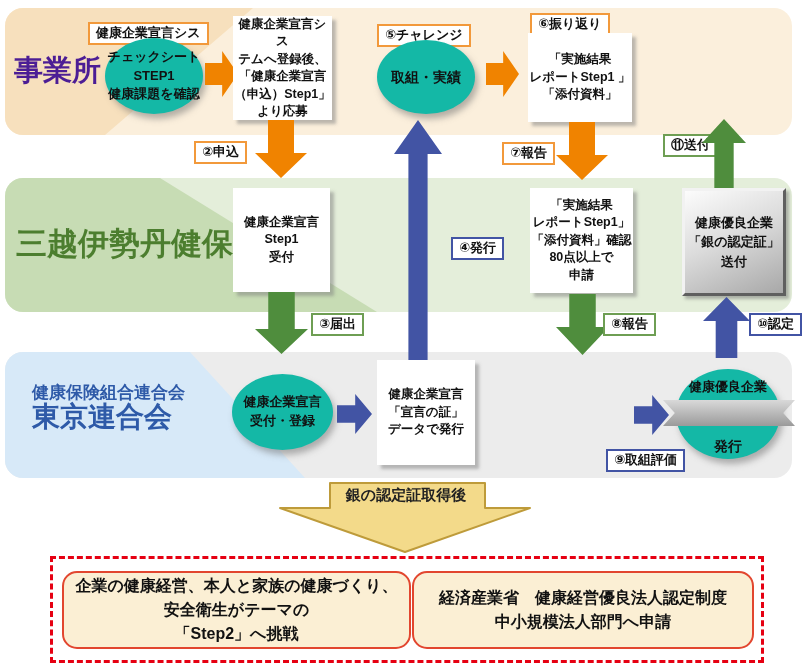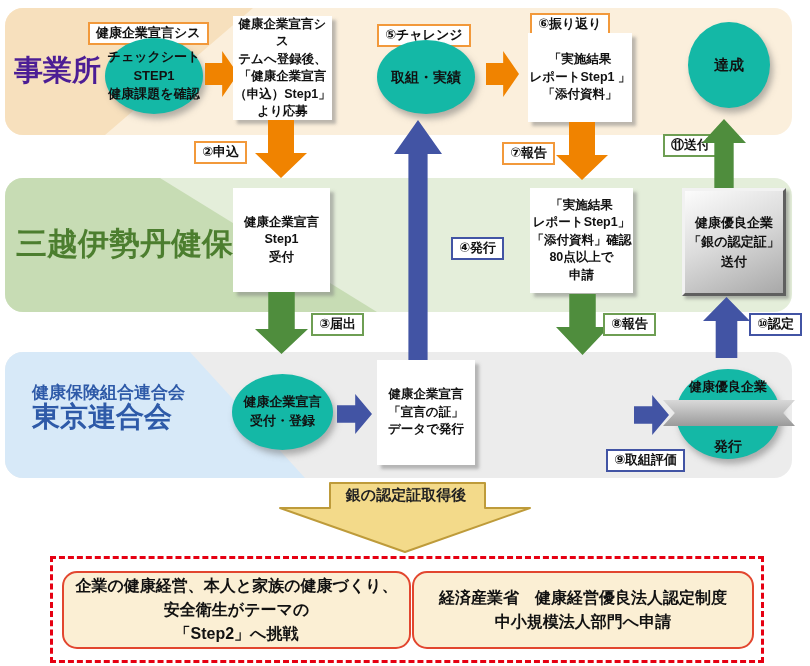--- a/index.html
+++ b/index.html
@@ -103,21 +103,20 @@
 （申込）Step1」
 より応募</div>
 
   <div class="steplabel sl-o" style="left:377px;top:24px;">⑤チャレンジ</div>
   <div class="node circle" style="left:377px;top:40px;width:98px;height:74px;font-size:14px;">取組・実績</div>
   <div class="arrow a-orange" style="left:486px;top:51px;width:33px;height:46px;clip-path:polygon(0 26%,52% 26%,52% 0,100% 50%,52% 100%,52% 74%,0 74%);"></div>
   <div class="steplabel sl-o" style="left:530px;top:13px;">⑥振り返り</div>
   <div class="node box prew" style="left:528px;top:33px;width:104px;height:89px;">「実施結果
 レポートStep1 」
 「添付資料」</div>
-  <div class="node circle" style="left:688px;top:22px;width:82px;height:86px;font-size:15px;">達成</div>
 
   <div class="steplabel sl-o" style="left:194px;top:141px;">②申込</div>
   <div class="arrow a-orange" style="left:255px;top:120px;width:52px;height:58px;clip-path:polygon(25% 0,75% 0,75% 33px,100% 33px,50% 100%,0 33px,25% 33px);"></div>
 
   <div class="steplabel sl-o" style="left:502px;top:142px;">⑦報告</div>
   <div class="arrow a-orange" style="left:556px;top:122px;width:52px;height:58px;clip-path:polygon(25% 0,75% 0,75% 33px,100% 33px,50% 100%,0 33px,25% 33px);"></div>
 
   <div class="steplabel sl-g" style="left:647px;top:134px;margin-left:16px;">⑪送付</div>
   <div class="arrow a-green" style="left:702px;top:119px;width:44px;height:69px;clip-path:polygon(50% 0,100% 24px,72% 24px,72% 100%,28% 100%,28% 24px,0 24px);"></div>
 

